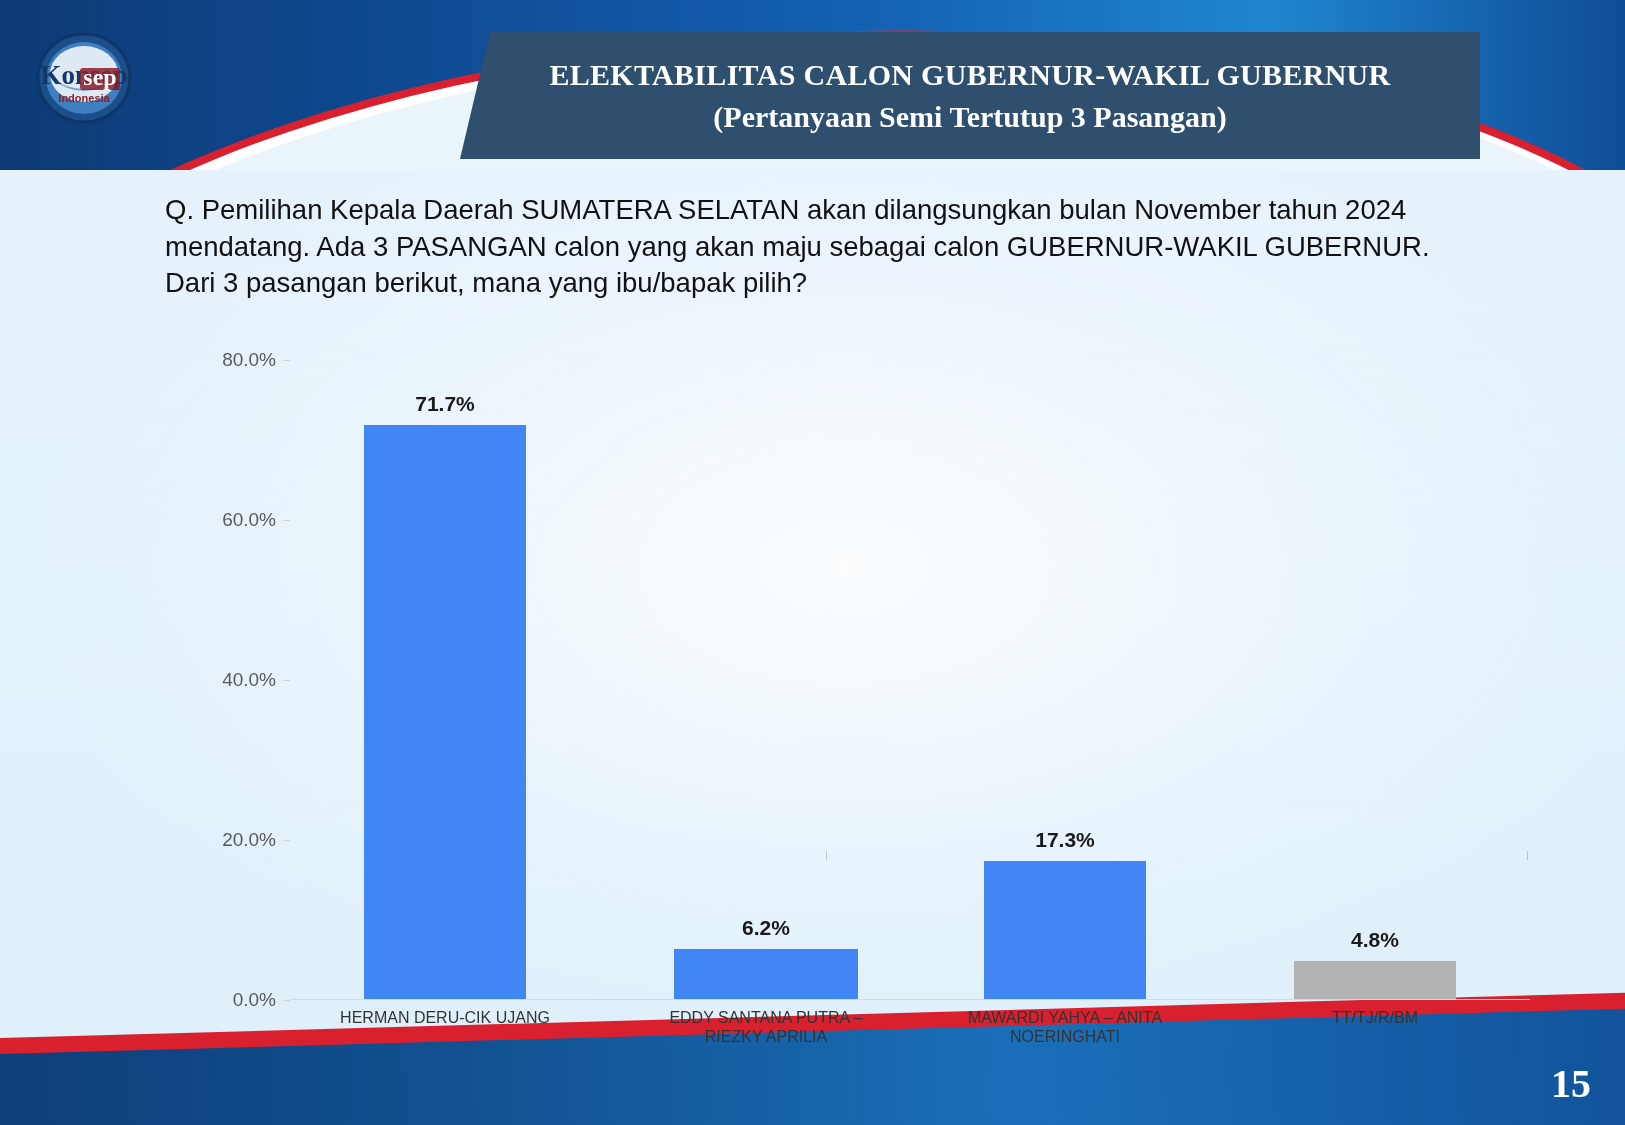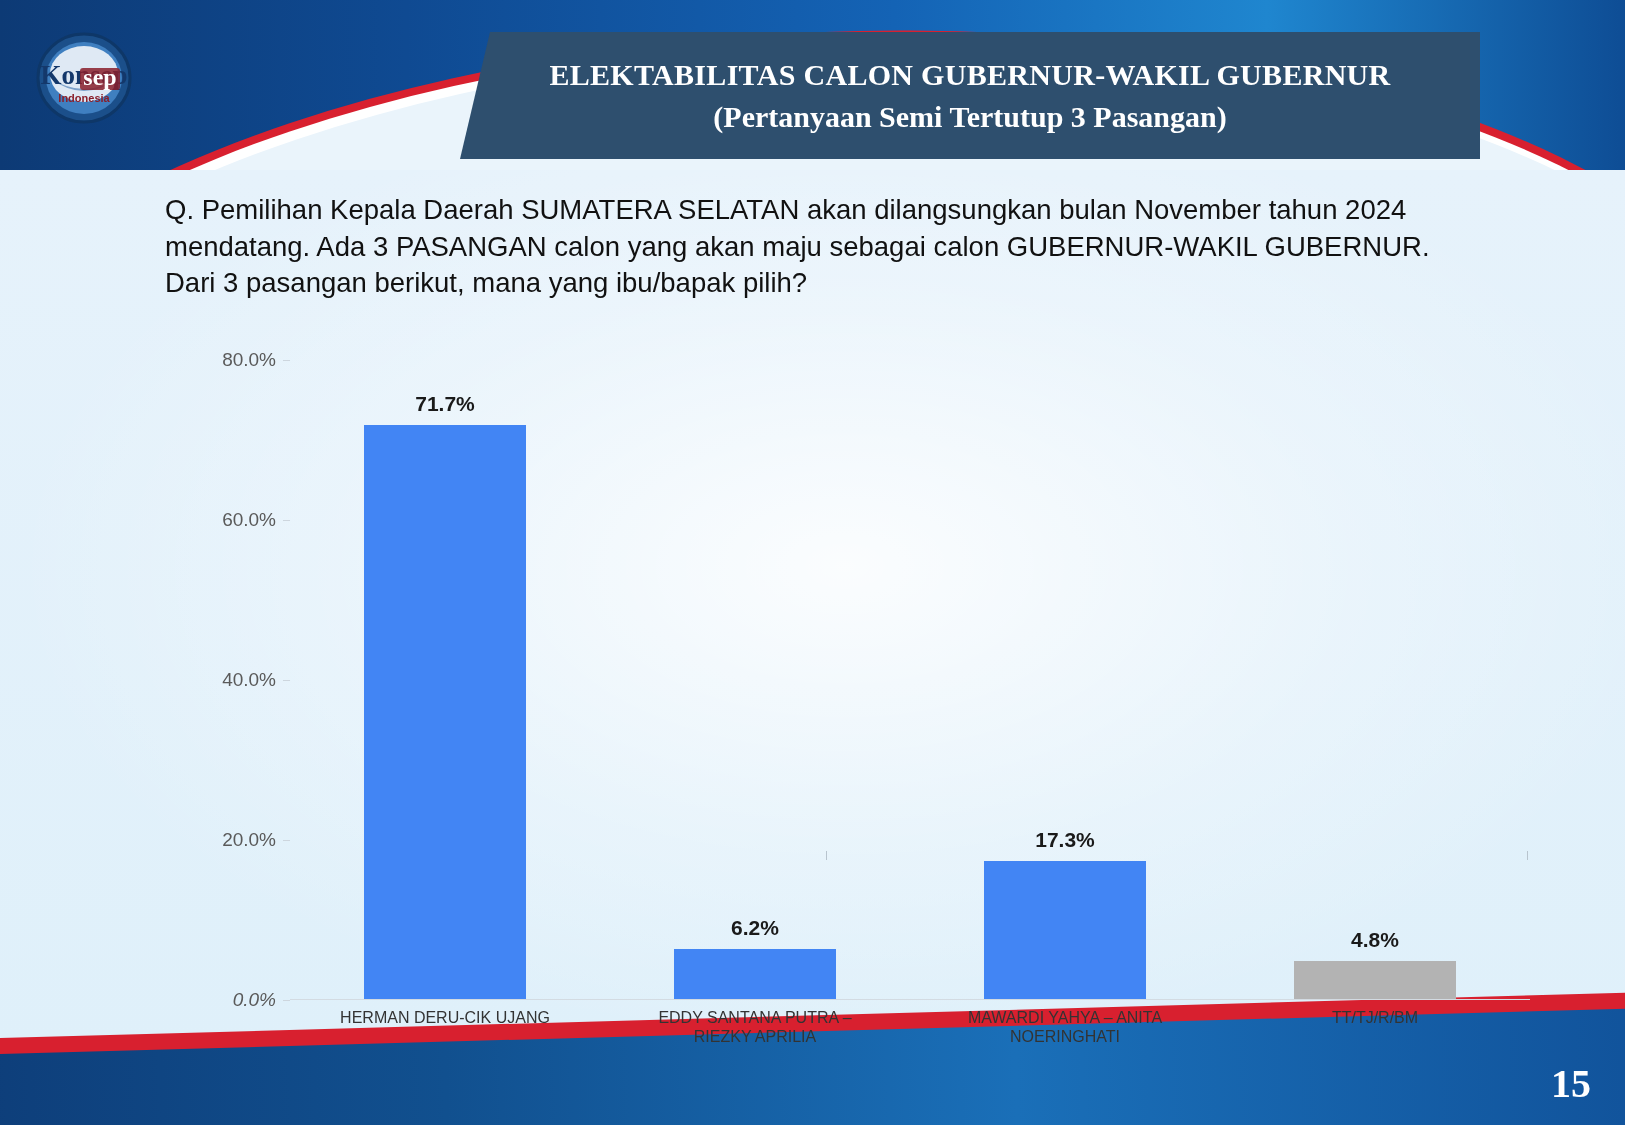--- a/index.html
+++ b/index.html
@@ -276,27 +276,27 @@
     <div class="plot" id="plot">
       <div class="axis-line"></div>
     <div class="y-label" style="top: 0px;">80.0%</div>
         <div class="tick" style="top: 0px;"></div>
         <div class="y-label" style="top: 160px;">60.0%</div>
         <div class="tick" style="top: 160px;"></div>
         <div class="y-label" style="top: 320px;">40.0%</div>
         <div class="tick" style="top: 320px;"></div>
         <div class="y-label" style="top: 480px;">20.0%</div>
         <div class="tick" style="top: 480px;"></div>
-        <div class="y-label" style="top: 640px; font-style: italic;">0.0%</div>
+        <div class="y-label" style="top: 640px;">0.0%</div>
         <div class="tick" style="top: 640px;"></div>
         <div class="bar" style="left: 74px; width: 162px; height: 573.6px;">
           <div class="bar-value">71.7%</div>
           <div class="cat-label">HERMAN DERU-CIK UJANG</div>
         </div>
-        <div class="bar" style="left: 384px; width: 162px; height: 49.6px;">
+        <div class="bar" style="left: 384px; width: 184px; height: 49.6px;">
           <div class="bar-value">6.2%</div>
           <div class="cat-label">EDDY SANTANA PUTRA – RIEZKY APRILIA</div>
         </div>
         <div class="bar" style="left: 694px; width: 162px; height: 138.4px;">
           <div class="bar-value">17.3%</div>
           <div class="cat-label">MAWARDI YAHYA – ANITA NOERINGHATI</div>
         </div>
         <div class="bar grey" style="left: 1004px; width: 162px; height: 38.4px;">
           <div class="bar-value">4.8%</div>
           <div class="cat-label">TT/TJ/R/BM</div>

